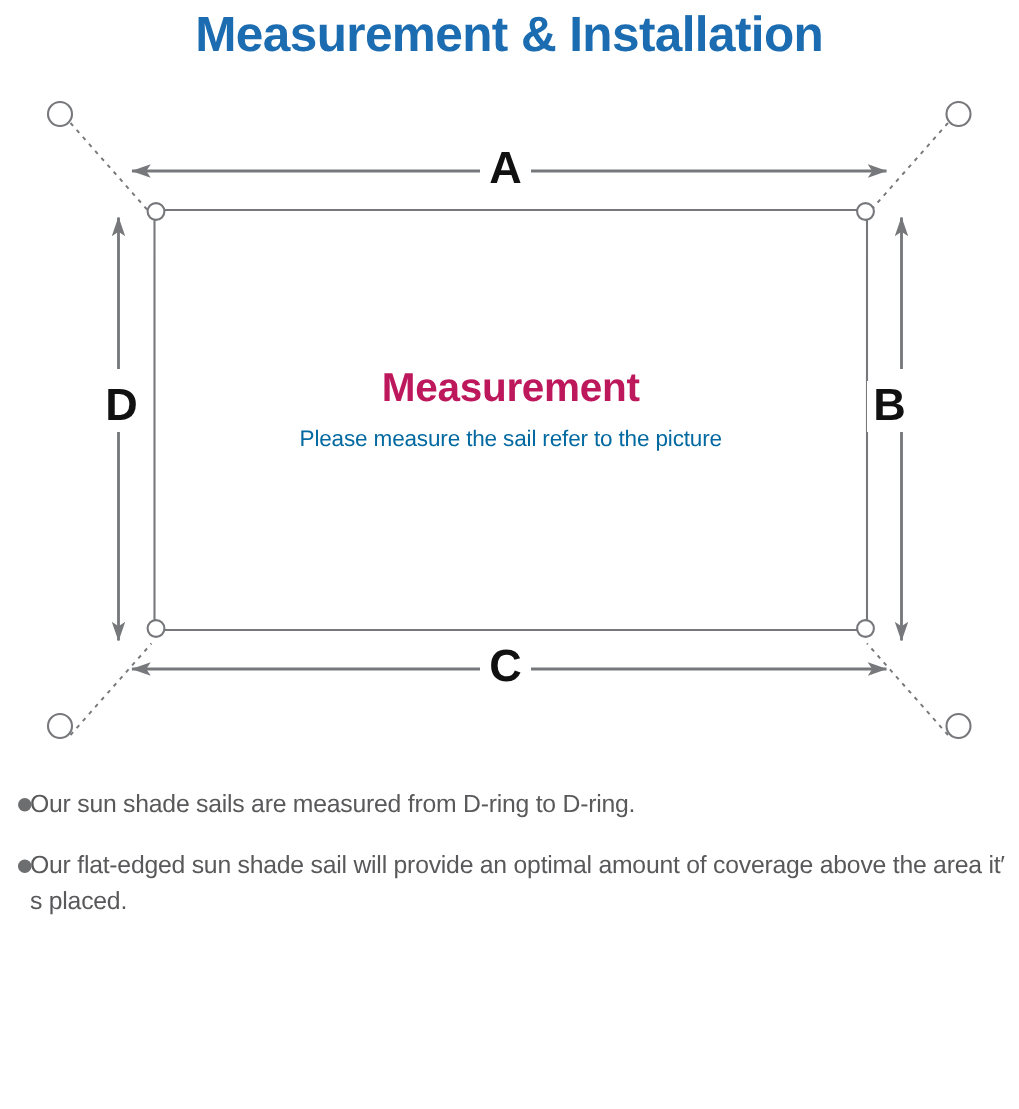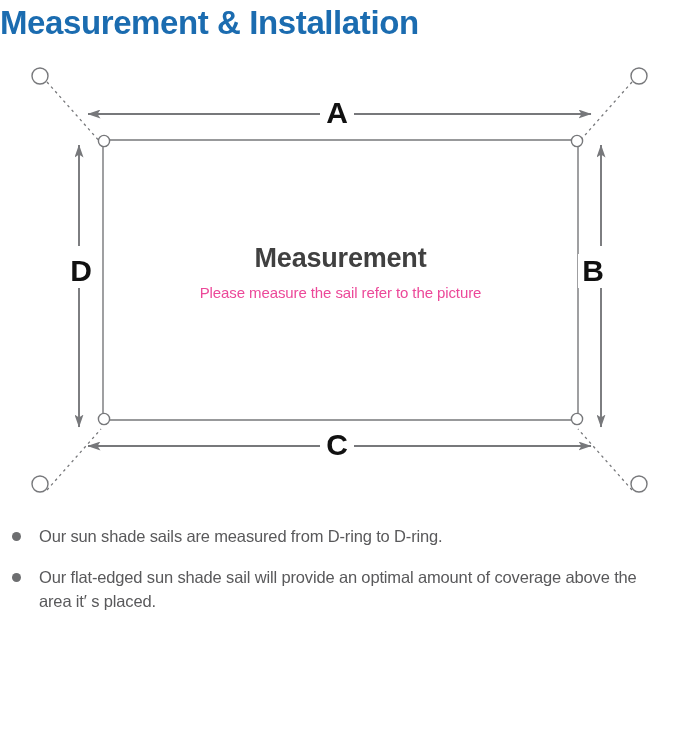--- a/index.html
+++ b/index.html
@@ -8,21 +8,21 @@
     background:#ffffff;
     font-family:"Liberation Sans",sans-serif;
     overflow:hidden;
     position:relative;
   }
   #page-title{
     position:absolute;
     top:0;left:0;right:0;
     height:46px;
     line-height:46px;
-    text-align:left;
+    text-align:center;
     font-size:33px;
     font-weight:bold;
     color:#1b6cb0;
     letter-spacing:-0.4px;
     white-space:nowrap;
   }
   #diagram{
     position:absolute;
     top:46px;left:0;
     width:679px;height:478px;
@@ -48,39 +48,39 @@
     position:absolute;
     left:103px;top:140px;width:475px;
     text-align:center;
     pointer-events:none;
   }
   #center-title{
     position:absolute;
     left:0;right:0;top:57px;
     font-size:27px;
     font-weight:bold;
-    color:#404040;
+    color:#be185d;
     letter-spacing:-0.2px;
   }
   #center-sub{
     position:absolute;
     left:0;right:0;top:98px;
     font-size:15px;
-    color:#ec4899;
+    color:#0369a1;
     letter-spacing:-0.1px;
   }
 
   #notes{
     position:absolute;
     left:0;top:524px;
     width:679px;
   }
   .note-item{
     position:relative;
-    padding-left:39px;
+    padding-left:20px;
     padding-right:8px;
     margin-bottom:17px;
     font-size:16.5px;
     line-height:24px;
     color:#59595b;
     letter-spacing:-0.15px;
   }
   .note-bullet{
     position:absolute;
     left:12px;top:8px;

